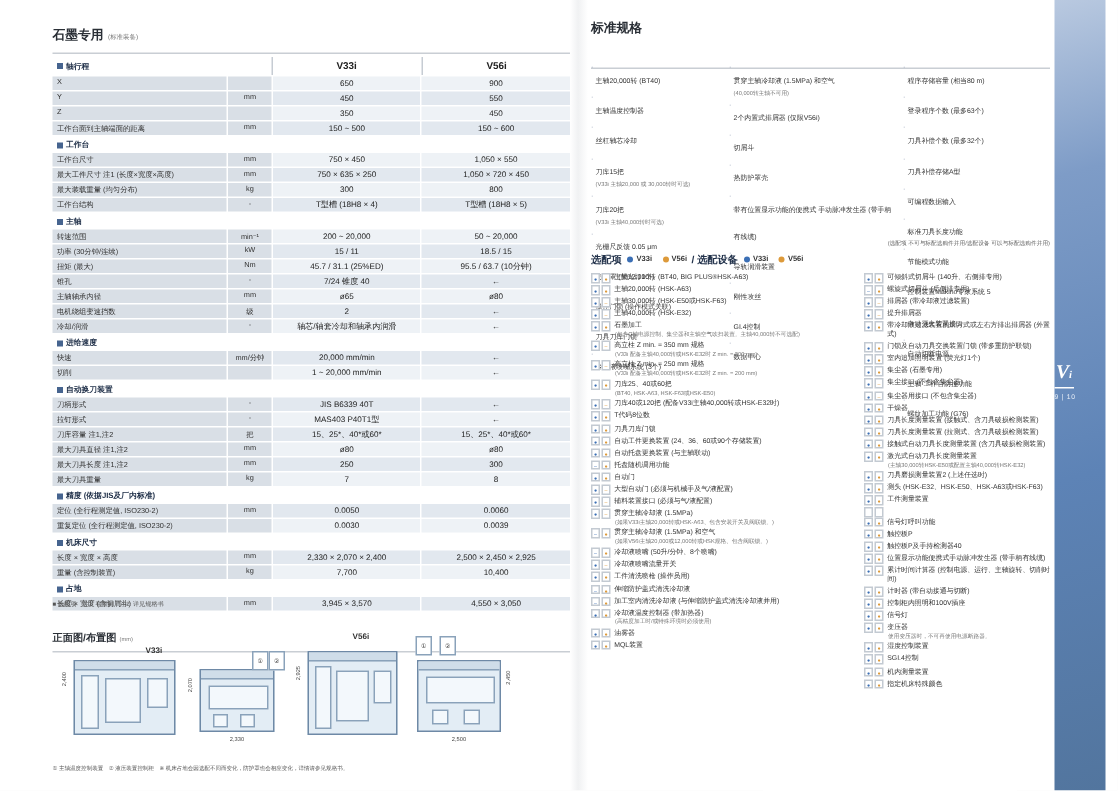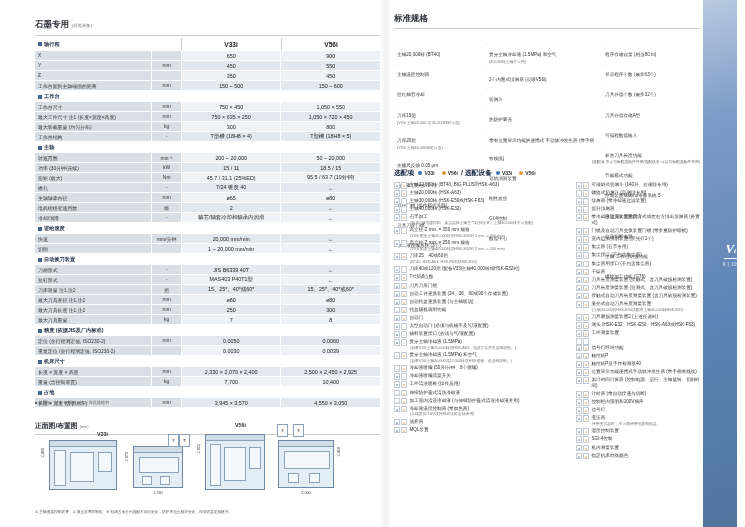--- a/index.html
+++ b/index.html
@@ -4,21 +4,21 @@
 <style>
   html,body{margin:0;padding:0;}
   body{width:745px;height:527px;position:relative;overflow:hidden;background:#fbfbfa;
        font-family:"Liberation Sans","DejaVu Sans",sans-serif;}
   .sheet{position:absolute;inset:0;background:#ffffff;}
   .gutter{position:absolute;left:380px;top:0;width:12px;height:100%;
           background:linear-gradient(90deg,rgba(0,0,0,0),rgba(110,120,135,.10) 45%,rgba(0,0,0,0));}
   
   .band{position:absolute;left:703px;top:0;width:34px;height:527px;
         background:linear-gradient(165deg,#b9c9e0 0%,#7e9cc7 22%,#5d83b6 60%,#52759e 100%);}
-  .band-logo{position:absolute;top:239px;left:0;width:100%;text-align:right;color:#fff;}
+  .band-logo{position:absolute;top:239px;left:0;width:100%;text-align:left;color:#fff;}
   .vi{display:inline-block;border-bottom:1.5px solid #fff;padding:0 1px 1px 1px;}
   .vi .v{font-family:"Liberation Serif","DejaVu Serif",serif;font-style:italic;font-weight:bold;font-size:13px;}
   .vi .i{font-family:"Liberation Serif","DejaVu Serif",serif;font-style:italic;font-weight:bold;font-size:7px;}
   .pnum{font-size:4.5px;color:#eaf0f8;margin-top:3px;letter-spacing:.5px;}
   
   .lp-title{position:absolute;left:35px;top:13px;width:345px;border-bottom:1px solid #c9ced4;padding-bottom:4px;}
   .lp-title .big{font-size:8.5px;font-weight:bold;color:#2a2f36;}
   .lp-title .sml{font-size:4.3px;color:#777;margin-left:3px;}
   .spec-table{position:absolute;left:35px;top:38px;width:345px;}
   .t-row{display:flex;margin-bottom:1px;}
@@ -49,21 +49,21 @@
   .mbox{position:absolute;background:#e3edf5;border:1px solid #6e89a6;box-sizing:border-box;}
   .mdet{position:absolute;background:#f3f8fc;border:0.5px solid #8aa2ba;box-sizing:border-box;}
   .mroof{position:absolute;left:0;top:0;right:0;height:5px;background:#cfdde9;border-bottom:0.5px solid #8aa2ba;}
   .dimv{position:absolute;font-size:3.8px;color:#444;writing-mode:vertical-rl;transform:rotate(180deg);}
   .dimh{position:absolute;font-size:3.8px;color:#444;text-align:center;}
   .badge{position:absolute;width:9px;height:11px;background:#fff;border:0.5px solid #8aa2ba;
          font-size:4px;color:#333;text-align:center;line-height:11px;}
   .draw-legend{position:absolute;left:0;top:95px;width:345px;font-size:3.7px;color:#555;white-space:nowrap;overflow:hidden;}
   
   .rp-title{position:absolute;left:394px;top:13px;width:306px;border-bottom:1px solid #c9ced4;
-            padding-bottom:3px;font-size:8.5px;font-weight:bold;color:#2a2f36;}
+            padding-bottom:20px;font-size:8.5px;font-weight:bold;color:#2a2f36;}
   .std{position:absolute;top:42px;}
   .std1{left:394px;width:88px;} .std2{left:486px;width:112px;} .std3{left:602px;width:98px;}
   .std-item{display:flex;margin-bottom:2.2px;}
   .std-item .blt{color:#7d8ea6;font-size:4.7px;line-height:6px;margin-right:1.5px;flex:none;}
   .std-item .tw{flex:1;}
   .std-item .tw .tt{font-size:4.6px;line-height:6px;color:#333;}
   .std-item .nt{font-size:3.8px;line-height:4.8px;color:#777;}
   .nt:empty,.on:empty{display:none;}
   .rp-note{position:absolute;left:394px;top:159px;width:306px;text-align:right;font-size:3.8px;color:#666;}
   .opt-head{position:absolute;left:394px;top:168px;display:flex;align-items:center;}

